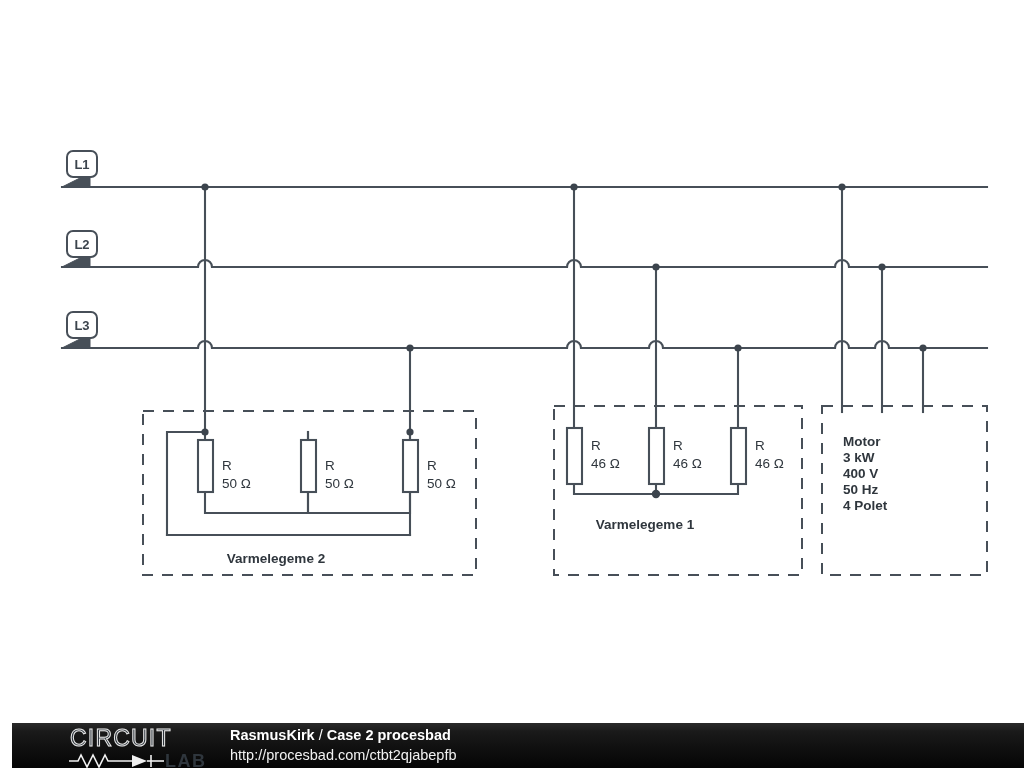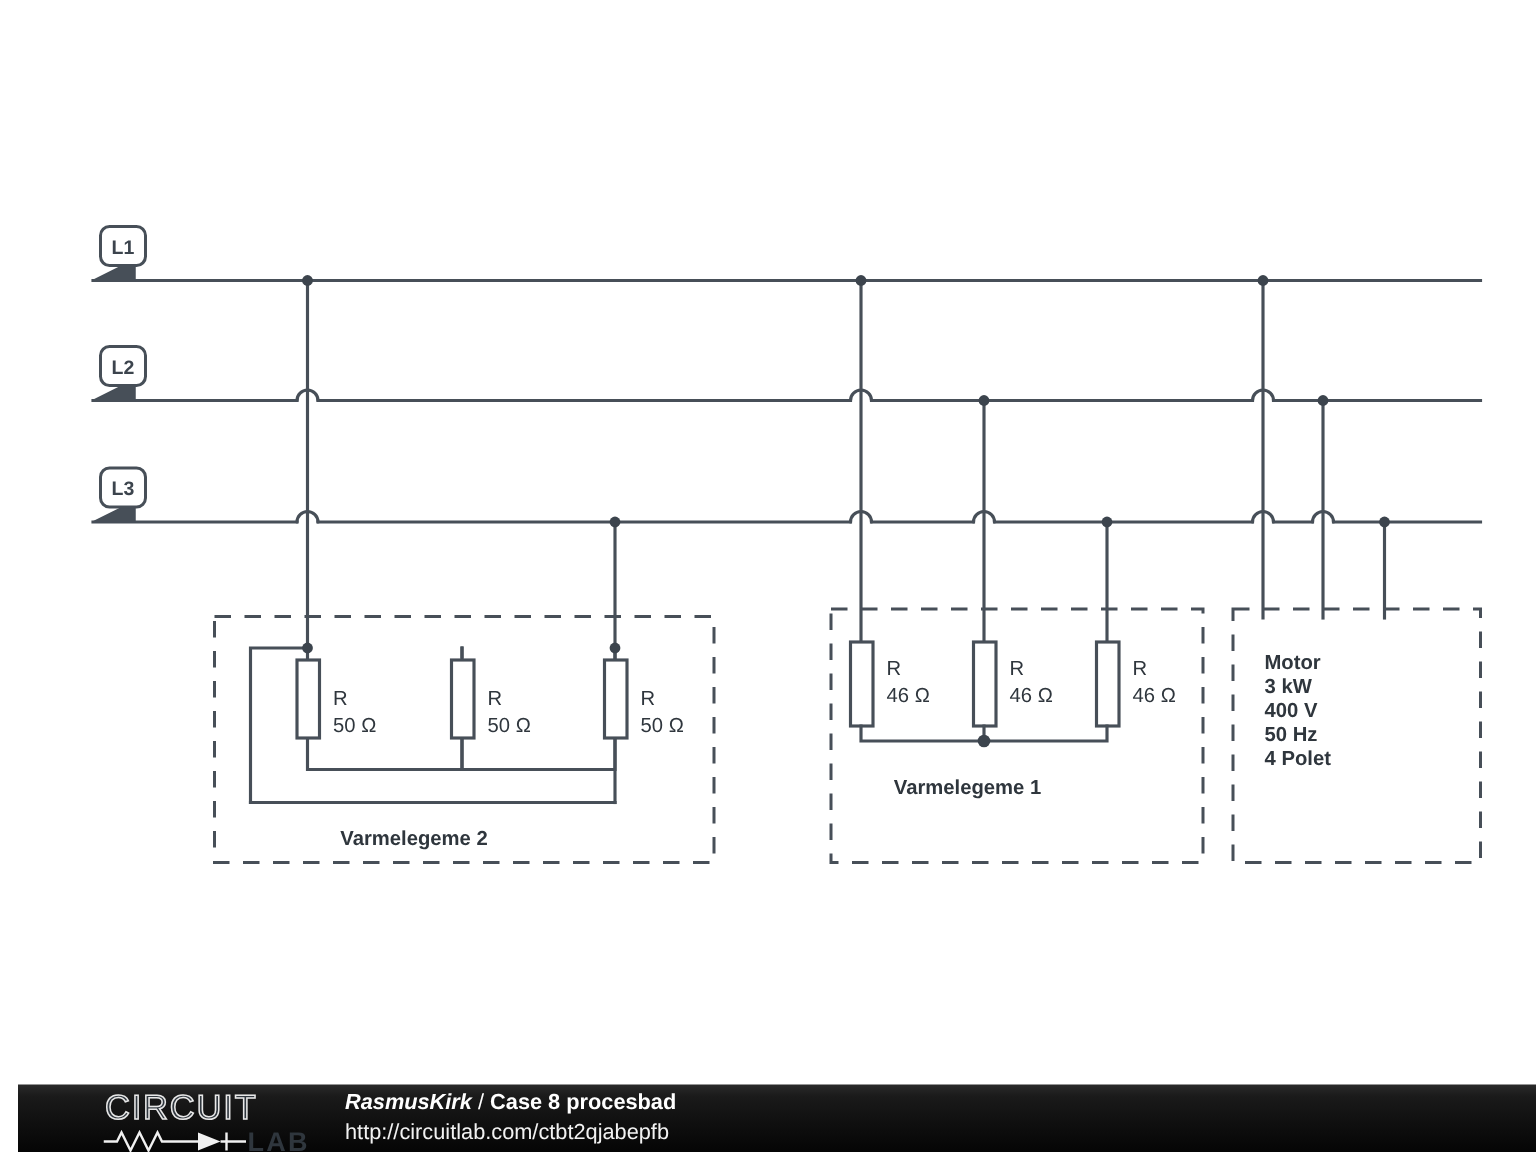--- a/index.html
+++ b/index.html
@@ -113,21 +113,20 @@
     left: 218px;
     top: 2px;
     color: #ffffff;
     line-height: 20px;
   }
   #footer-line1 {
     font-size: 14.5px;
     white-space: nowrap;
   }
   #footer-author {
-    font-style: italic;
     font-weight: bold;
   }
   #footer-sep {
     font-weight: normal;
   }
   #footer-title {
     font-weight: bold;
   }
   #footer-url {
     font-size: 14.5px;
@@ -273,20 +272,20 @@
         <path d="M 0 37 L 9 37 L 12 31 L 18 43 L 24 31 L 30 43 L 36 31 L 39 37 L 63 37"></path>
         <path d="M 78 37 L 95 37"></path>
         <path d="M 82 31 L 82 43"></path>
       </g>
       <polygon points="63,31 78,37 63,43" fill="#f0f0f0"></polygon>
       <text x="96" y="43" font-family="Liberation Sans, sans-serif" font-size="18" font-weight="bold" letter-spacing="1.5" fill="#ffffff">LAB</text>
     </svg>
 
     <div id="footer-text">
       <div id="footer-line1">
-        <span id="footer-author">RasmusKirk</span><span id="footer-sep"> / </span><span id="footer-title">Case 8 procesbad</span>
+        <span id="footer-author">RasmusKirk</span><span id="footer-sep"> / </span><span id="footer-title">Case 2 procesbad</span>
       </div>
-      <div id="footer-url">http://circuitlab.com/ctbt2qjabepfb</div>
+      <div id="footer-url">http://procesbad.com/ctbt2qjabepfb</div>
     </div>
 
   </div>
 
 </div>
 
 </body></html>

